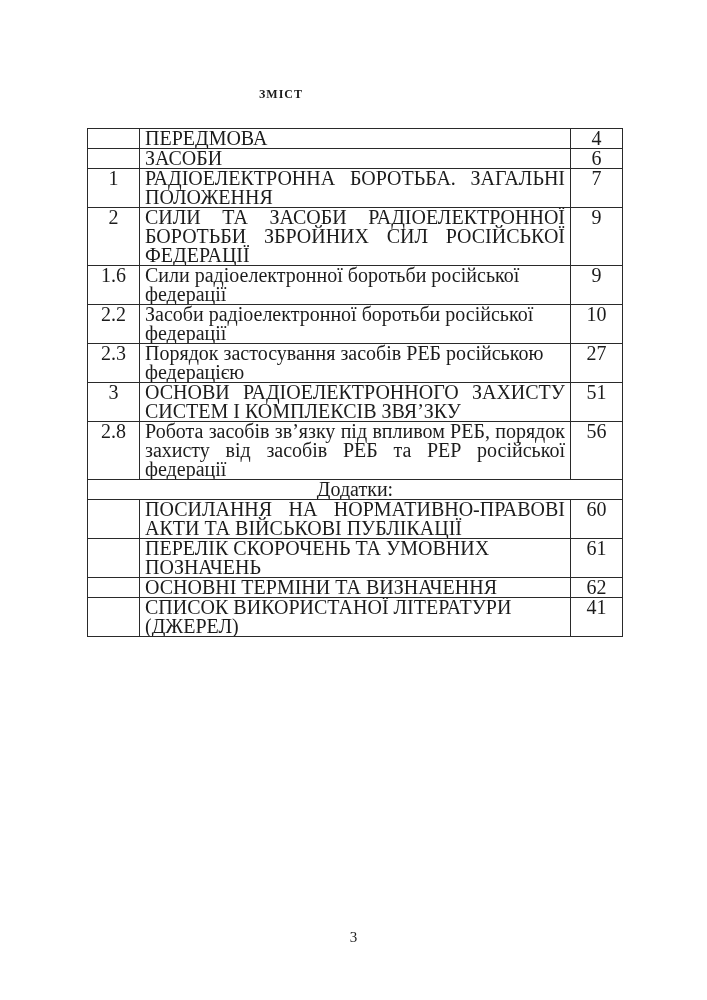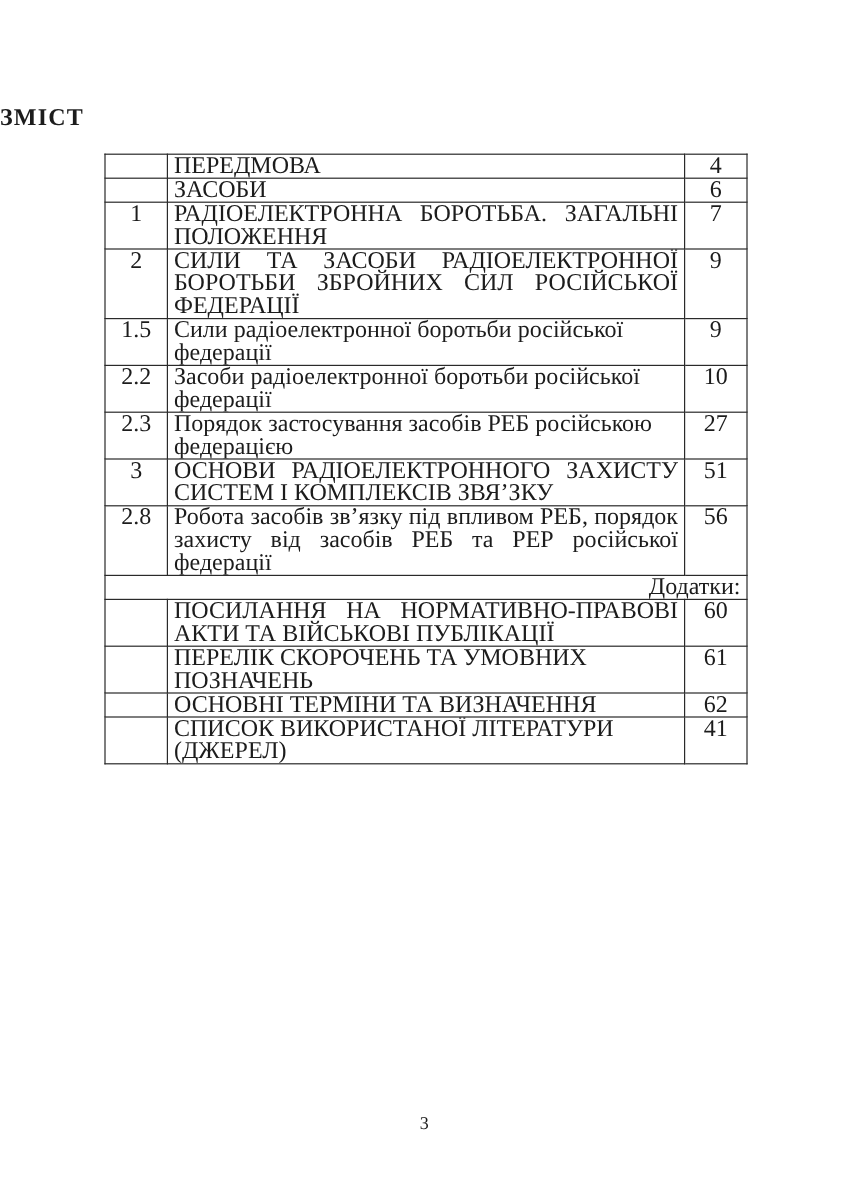--- a/index.html
+++ b/index.html
@@ -16,22 +16,22 @@
     font-family: "Liberation Serif", "DejaVu Serif", serif;
     color: #1c1c1c;
     overflow: hidden;
   }
   .doc-title {
     position: absolute;
     top: 87px;
     left: 0;
     width: 562px;
     margin: 0;
-    text-align: left;
-    font-size: 20px;
+    text-align: center;
+    font-size: 12px;
     font-weight: bold;
     letter-spacing: 1px;
     color: #1c1c1c;
   }
   table.toc {
     position: absolute;
     top: 128px;
     left: 87px;
     width: 536px;
     border-collapse: collapse;
@@ -55,21 +55,21 @@
     text-align: center;
     padding: 0 2px;
   }
   td.ttl {
     text-align: left;
   }
   td.ttl.justify {
     text-align: justify;
   }
   td.section {
-    text-align: right;
+    text-align: center;
   }
   .page-number {
     position: absolute;
     top: 929px;
     left: 0;
     width: 707px;
     text-align: center;
     font-size: 15px;
     color: #1c1c1c;
   }
@@ -96,21 +96,21 @@
           <td class="num">1</td>
           <td class="ttl justify">РАДІОЕЛЕКТРОННА БОРОТЬБА. ЗАГАЛЬНІ ПОЛОЖЕННЯ</td>
           <td class="pg">7</td>
         </tr>
         <tr>
           <td class="num">2</td>
           <td class="ttl justify">СИЛИ ТА ЗАСОБИ РАДІОЕЛЕКТРОННОЇ БОРОТЬБИ ЗБРОЙНИХ СИЛ РОСІЙСЬКОЇ ФЕДЕРАЦІЇ</td>
           <td class="pg">9</td>
         </tr>
         <tr>
-          <td class="num">1.5</td>
+          <td class="num">1.6</td>
           <td class="ttl">Сили радіоелектронної боротьби російської федерації</td>
           <td class="pg">9</td>
         </tr>
         <tr>
           <td class="num">2.2</td>
           <td class="ttl">Засоби радіоелектронної боротьби російської федерації</td>
           <td class="pg">10</td>
         </tr>
         <tr>
           <td class="num">2.3</td>

